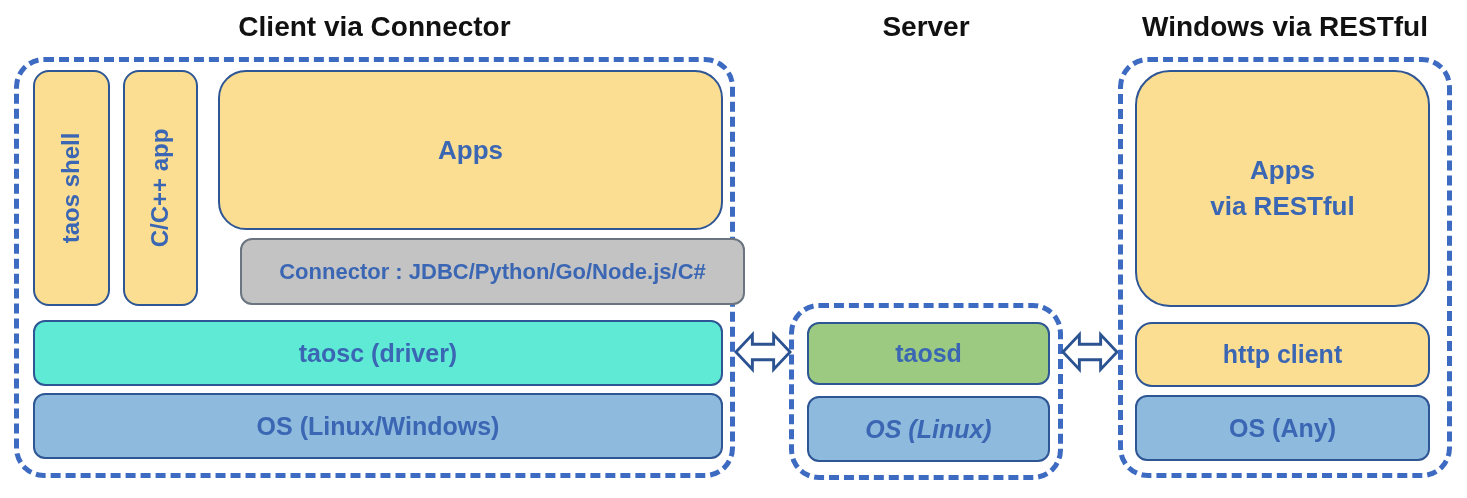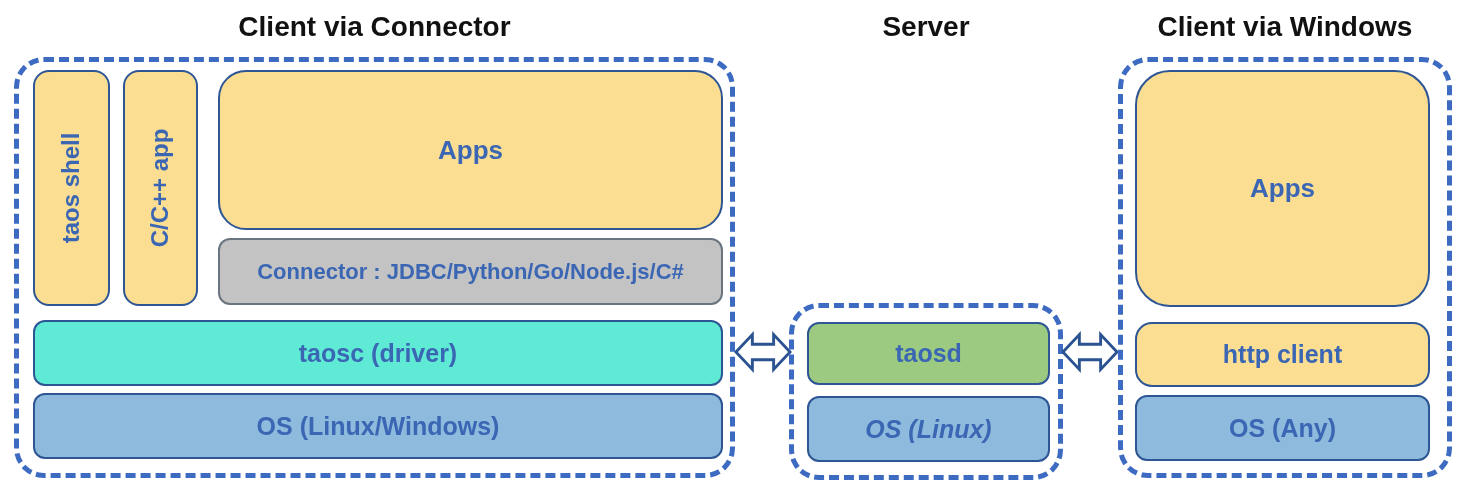--- a/index.html
+++ b/index.html
@@ -11,39 +11,39 @@
 
   .dashed{position:absolute;border:5px dashed #3E6BC2;border-radius:30px;box-sizing:border-box;background:transparent;}
 
   .box{position:absolute;box-sizing:border-box;border:2.5px solid #2E5695;border-radius:12px;
     display:flex;align-items:center;justify-content:center;
     color:#3A66B4;font-weight:bold;font-size:25px;text-align:center;}
   .yellow{background:#FBDE92;border-radius:17px;}
   .orange{background:#5eead4;}
   .lblue{background:#8EBADD;}
   .green{background:#9CCA80;}
-  .gray{background:#C3C3C3;border-color:#6A7580;}
+  .gray{background:#C3C3C3;border-color:#6A7580;margin-left:22px;}
   .r28{border-radius:28px;}
   .r35{border-radius:35px;}
 
   .vert span{transform:rotate(-90deg);white-space:nowrap;display:block;font-size:24px;}
   .conn-label{font-size:22px;}
   .apps-label{font-size:26px;}
   .two-line{flex-direction:column;line-height:1.35;}
 
   .arrow{position:absolute;width:58px;height:46px;}
 </style>
 </head>
 <body>
 
 <div class="canvas">
 
   <div class="sec-title" style="left:14px;width:721px;">Client via Connector</div>
   <div class="sec-title" style="left:789px;width:274px;">Server</div>
-  <div class="sec-title" style="left:1118px;width:334px;">Client via Windows</div>
+  <div class="sec-title" style="left:1118px;width:334px;">Windows via RESTful</div>
 
   <div class="dashed" style="left:14px;top:57px;width:721px;height:421px;"></div>
 
   <div class="box yellow vert" style="left:33px;top:70px;width:77px;height:236px;border-radius:16px;">
     <span>taos shell</span>
   </div>
 
   <div class="box yellow vert" style="left:123px;top:70px;width:75px;height:236px;border-radius:16px;">
     <span>C/C++ app</span>
   </div>
@@ -79,20 +79,21 @@
   </div>
 
   <svg class="arrow" style="left:1061px;top:329px;" viewBox="0 0 60 46">
     <polygon points="2,23 19,5 19,15 41,15 41,5 58,23 41,41 41,31 19,31 19,41" fill="#ffffff" stroke="#2B5291" stroke-width="3"></polygon>
   </svg>
 
   <div class="dashed" style="left:1118px;top:57px;width:334px;height:421px;"></div>
 
   <div class="box yellow r35 two-line apps-label" style="left:1135px;top:70px;width:295px;height:237px;">
     <div>Apps</div>
+    <div>via RESTful</div>
   </div>
 
   <div class="box yellow" style="left:1135px;top:322px;width:295px;height:65px;">
     <span>http client</span>
   </div>
 
   <div class="box lblue" style="left:1135px;top:395px;width:295px;height:66px;justify-content:center;">
     <span>OS (Any)</span>
   </div>
 

